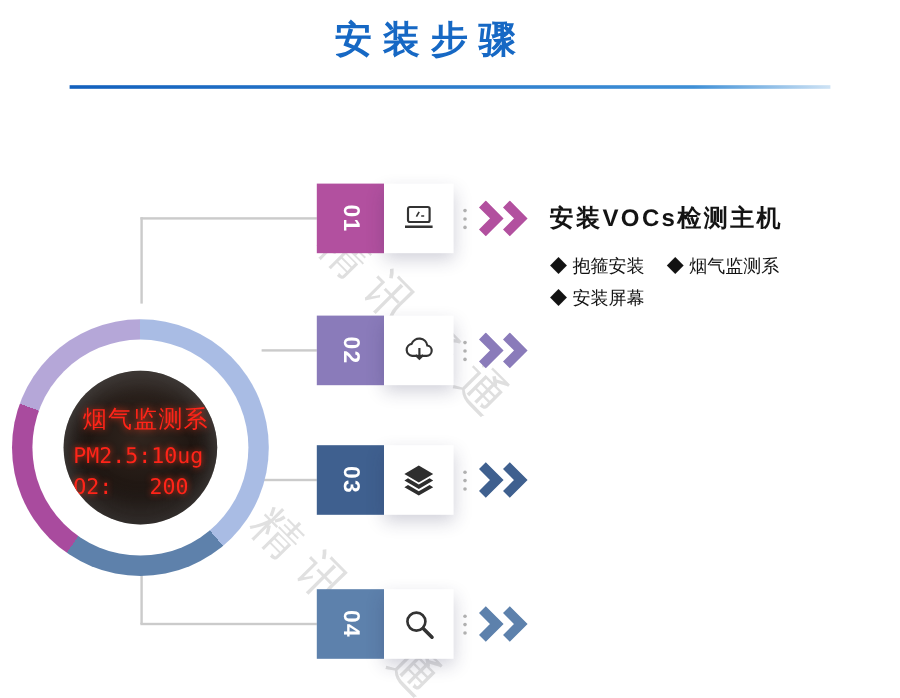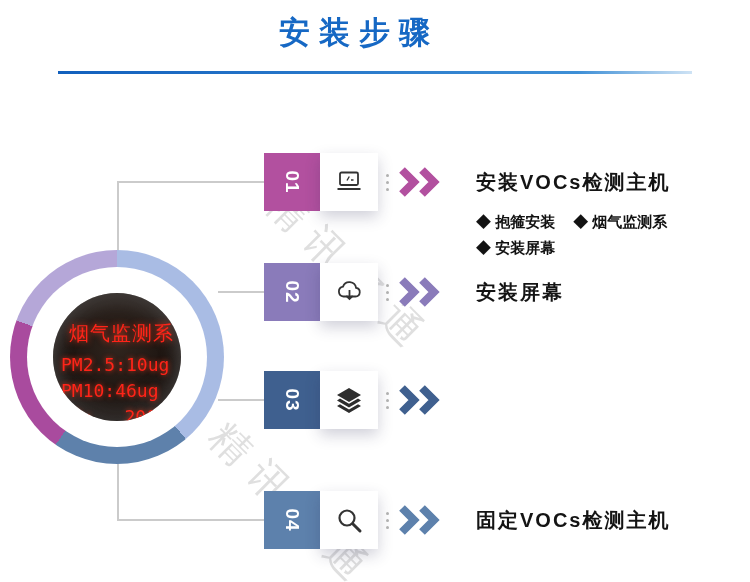--- a/index.html
+++ b/index.html
@@ -21,45 +21,45 @@
   
   .connector { position:absolute; background:#cbcbcb; z-index:0; }
   .c1h { top:181px; left:117px; width:147px; height:2px; }
   .c1v { top:181px; left:117px; width:2px; height:72px; }
   .c2h { top:291px; left:218px; width:46px; height:2px; }
   .c3h { top:399px; left:218px; width:46px; height:2px; }
   .c4v { top:462px; left:117px; width:2px; height:58px; }
   .c4h { top:519px; left:117px; width:147px; height:2px; }
 
   
-  .ring { position:absolute; left:10px; top:250px; width:214px; height:214px; border-radius:50%; z-index:2; }
+  .ring { position:absolute; left:10px; top:266px; width:214px; height:214px; border-radius:50%; z-index:2; }
   .ring-inner { position:absolute; inset:17px; background:#fff; border-radius:50%; }
   .photo { position:absolute; inset:26px; border-radius:50%; overflow:hidden;
     background:radial-gradient(circle at 50% 42%, #31251e 0%, #1c1410 55%, #120d0b 100%);
     box-shadow: inset 0 12px 18px rgba(130,130,130,0.35), inset 0 -14px 20px rgba(110,110,110,0.30);
     color:#ff2419; font-family:"DejaVu Sans Mono", monospace; }
   .led-title { margin:27px 0 5px 16px; font-size:20px; letter-spacing:1px; white-space:nowrap;
     text-shadow:0 0 6px rgba(255,60,30,0.85); }
   .led-row { display:flex; justify-content:space-between; padding:0 24px 0 8px; font-size:18px;
     line-height:26px; white-space:nowrap; text-shadow:0 0 5px rgba(255,60,30,0.85); }
 
   
   .step { position:absolute; left:264px; display:flex; align-items:flex-start; z-index:2; }
   .s1 { top:153px; } .s2 { top:263px; } .s3 { top:371px; } .s4 { top:491px; }
   .num { width:56px; height:58px; display:flex; align-items:center; justify-content:center; flex:none; }
   .num span { transform:rotate(90deg); color:#fff; font-size:19px; font-weight:bold; letter-spacing:1px; }
   .iconbox { width:58px; height:58px; background:#fff; flex:none;
     box-shadow:0 6px 14px rgba(40,40,80,0.22); display:flex; align-items:center; justify-content:center; }
   .dots { display:flex; flex-direction:column; gap:4px; margin:21px 7px 0 8px; flex:none; }
   .dot { width:3px; height:3px; border-radius:50%; background:#b0b0b0; }
   .chev { margin:14px 12px 0 2px; flex:none; }
-  .stext { margin-left:24px; display:flex; flex-direction:column; }
+  .stext { margin-left:6px; display:flex; flex-direction:column; }
   .stitle { font-size:20px; font-weight:bold; color:#141414; letter-spacing:2px; line-height:58px; white-space:nowrap; }
   .bullets { display:flex; flex-wrap:wrap; width:242px; column-gap:18px; row-gap:7px;
-    font-size:15px; color:#121212; margin-top:2px;font-weight:bold; }
+    font-size:15px; color:#121212; margin-top:2px; }
   .bullets span { white-space:nowrap; }
   .icon-svg { display:block; }
 </style>
 </head>
 <body>
 
 <div class="canvas">
 
   <h1 class="page-title">安装步骤</h1>
   <div class="title-underline"></div>
@@ -74,24 +74,20 @@
   <div class="connector c4v"></div>
   <div class="connector c4h"></div>
 
   <div class="ring" style="background: conic-gradient(rgb(169, 188, 228) 0deg, rgb(169, 188, 228) 140deg, rgb(94, 129, 171) 140deg, rgb(94, 129, 171) 215deg, rgb(169, 75, 158) 215deg, rgb(169, 75, 158) 290deg, rgb(181, 167, 216) 290deg, rgb(181, 167, 216) 360deg);">
     <div class="ring-inner">
       <div class="photo">
         <div class="led-title">烟气监测系</div>
         <div class="led-row">
           <span>PM2.5:</span>
           <span>10ug</span>
-        </div>
-        <div class="led-row">
-          <span>PM10:</span>
-          <span>46ug</span>
         </div>
         <div class="led-row">
           <span>O2:</span>
           <span>200</span>
         </div>
       </div>
     </div>
   </div>
 
   <div class="step s1">
@@ -136,23 +132,20 @@
     </div>
     <div class="dots">
       <div class="dot"></div>
         <div class="dot"></div>
         <div class="dot"></div>
     </div>
     <svg class="chev" width="42" height="30" viewBox="0 0 42 30" style="color: rgb(138, 123, 186);">
       <path d="M4 3 L16 15 L4 27" fill="none" stroke="currentColor" stroke-width="8"></path>
       <path d="M24 3 L36 15 L24 27" fill="none" stroke="currentColor" stroke-width="8"></path>
     </svg>
-    <div class="stext">
-      <div class="stitle">安装屏幕</div>
-    </div>
   </div>
 
   <div class="step s3">
     <div class="num" style="background: rgb(63, 96, 143);">
       <span>03</span>
     </div>
     <div class="iconbox">
       <svg class="icon-svg" width="30" height="30" viewBox="0 0 30 30">
         <g fill="#2e2e2e">
           <path d="M15 3 L27 10 L15 17 L3 10 Z"></path>
@@ -184,18 +177,15 @@
     </div>
     <div class="dots">
       <div class="dot"></div>
         <div class="dot"></div>
         <div class="dot"></div>
     </div>
     <svg class="chev" width="42" height="30" viewBox="0 0 42 30" style="color: rgb(93, 129, 172);">
       <path d="M4 3 L16 15 L4 27" fill="none" stroke="currentColor" stroke-width="8"></path>
       <path d="M24 3 L36 15 L24 27" fill="none" stroke="currentColor" stroke-width="8"></path>
     </svg>
-    <div class="stext">
-      <div class="stitle">固定VOCs检测主机</div>
-    </div>
   </div>
 
 </div>
 
 </body></html>

